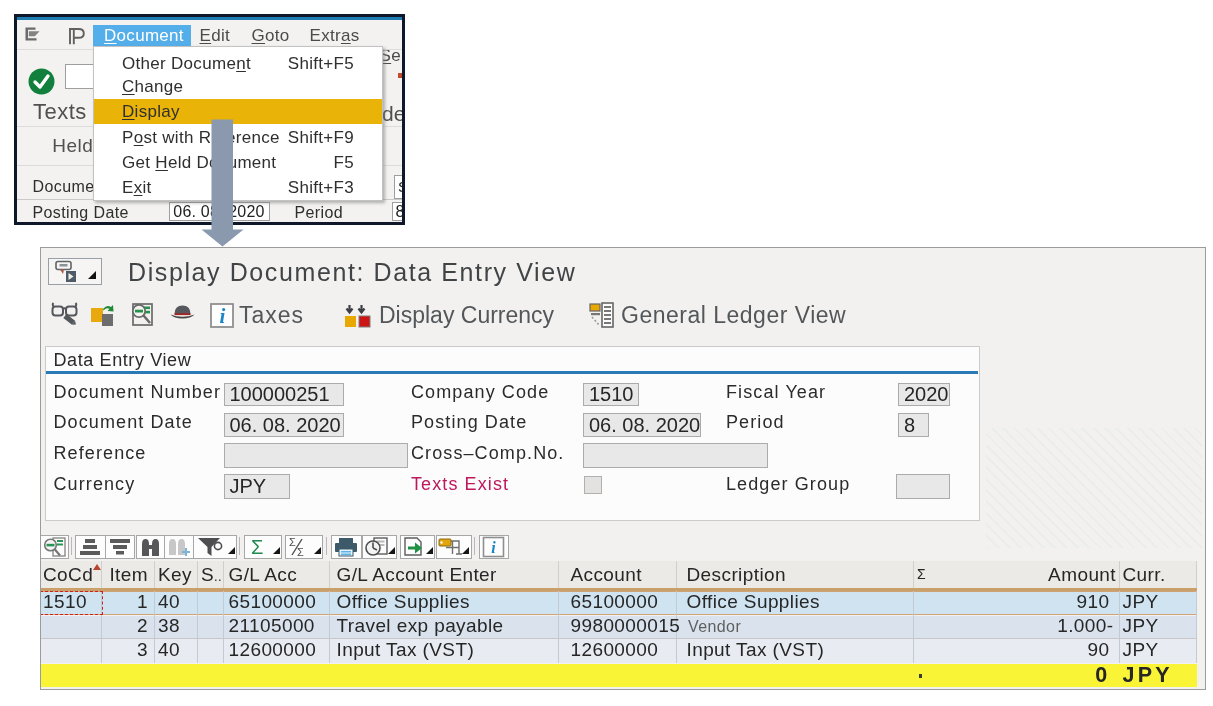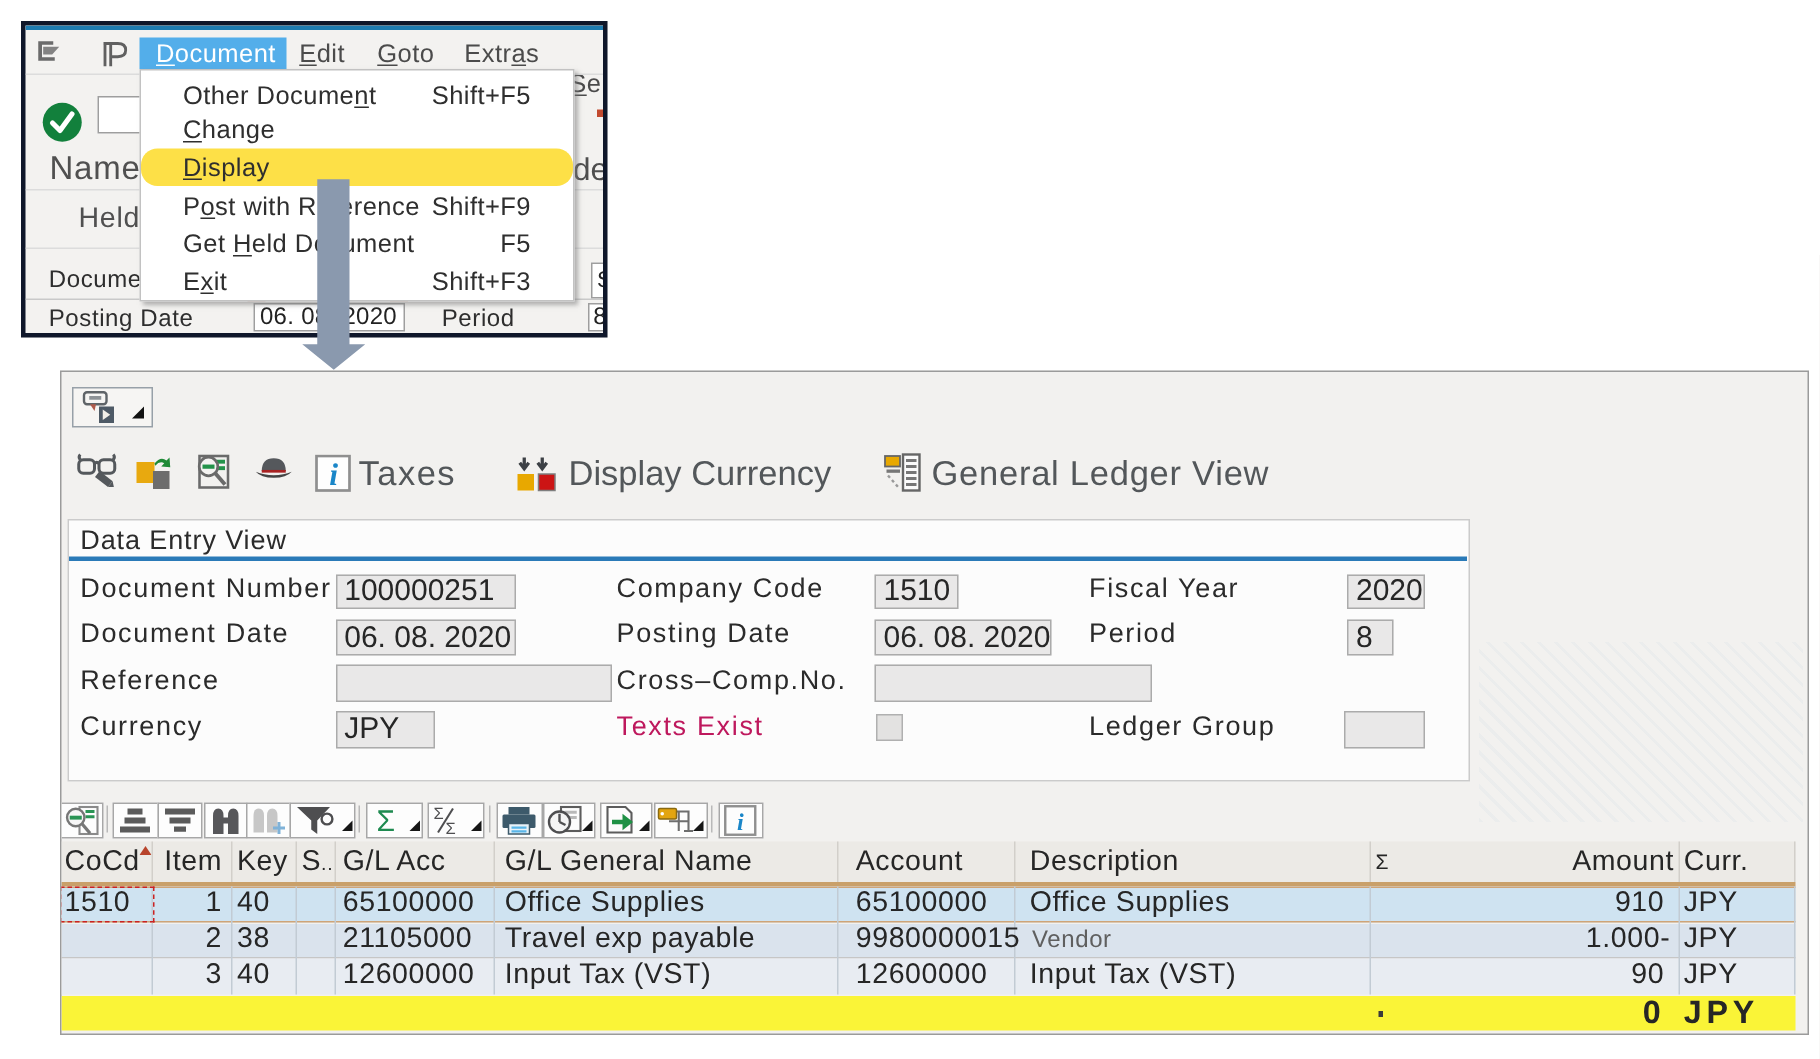--- a/index.html
+++ b/index.html
@@ -54,21 +54,21 @@
     <div class="abs mtxt" style="left:235px;top:9px;"><span class="u">G</span>oto</div>
     <div class="abs mtxt" style="left:293px;top:9px;">Extr<span class="u">a</span>s</div>
     <div class="abs mtxt" style="left:363px;top:9px;margin-top:20px;"><span class="u">S</span>e</div>
 
     <div class="abs hline" style="left:0;top:31.5px;width:100%;"></div>
     <svg class="abs" style="left:11px;top:51px" width="27" height="27" viewBox="0 0 27 27">
       <circle cx="13.5" cy="13.5" r="13" fill="#12803c"></circle>
       <path d="M7 14 L12 19 L20 8" fill="none" stroke="#fff" stroke-width="3.4" stroke-linecap="round" stroke-linejoin="round"></path>
     </svg>
     <div class="abs" style="left:48px;top:46.5px;width:40px;height:23px;background:#fff;border:1px solid #9e9e9e;"></div>
-    <div class="abs" style="left:16.5px;top:81.5px;font-size:22px;color:#505050;letter-spacing:0.5px;">Name</div>
+    <div class="abs" style="left:16.5px;top:81.5px;font-size:22px;color:#505050;letter-spacing:0.5px;">Texts</div>
     <div class="abs hline" style="left:0;top:109.2px;width:100%;"></div>
     <div class="abs" style="left:35.8px;top:118px;font-size:19px;color:#505050;letter-spacing:0.5px;">Held</div>
     <div class="abs hline" style="left:0;top:148px;width:100%;"></div>
     <div class="abs" style="left:16px;top:161px;font-size:16px;color:#2e2e2e;letter-spacing:0.4px;">Document</div>
     <div class="abs hline" style="left:0;top:181.8px;width:100%;background:#c9c9c9;"></div>
 
     <div class="abs" style="left:148.5px;top:181px;width:12px;height:3px;background:#b0512f;"></div>
     <div class="abs" style="left:243px;top:181px;width:12px;height:3px;background:#b0512f;"></div>
     <div class="abs" style="left:16px;top:186.8px;font-size:16px;color:#2e2e2e;letter-spacing:0.4px;">Posting Date</div>
     <div class="abs tbox" style="left:152.3px;top:184.5px;width:96px;height:17.5px;line-height:17.5px;padding-left:3.5px;">06. 08. 2020</div>
@@ -80,21 +80,21 @@
     <div class="abs tbox" style="left:377.5px;top:158px;width:30px;height:22px;line-height:22px;padding-left:3px;font-size:15px;">S</div>
 
     <div id="dd" class="abs">
       <div class="dditem" style="top:4.9px;">
         <span class="lab">Other Docume<span class="u">n</span>t</span>
         <span class="sc">Shift+F5</span>
       </div>
       <div class="dditem" style="top:27.9px;">
         <span class="lab"><span class="u">C</span>hange</span>
       </div>
-      <div class="dditem" style="top:52.4px;background:#fde047;border-radius:11px;">
+      <div class="dditem" style="top:52.4px;background:#eab308;">
         <span class="lab"><span class="u">D</span>isplay</span>
       </div>
       <div class="dditem" style="top:78.4px;">
         <span class="lab">P<span class="u">o</span>st with Reference</span>
         <span class="sc">Shift+F9</span>
       </div>
       <div class="dditem" style="top:103.4px;">
         <span class="lab">Get <span class="u">H</span>eld Document</span>
         <span class="sc">F5</span>
       </div>
@@ -105,20 +105,21 @@
     </div>
   </div>
 
   <svg class="abs" style="left:195px;top:115px;z-index:30;" width="56" height="135" viewBox="0 0 56 135">
     <path d="M16.5 4.5 L38 4.5 L38 114.5 L48.5 114.5 L27.5 131.5 L6.5 114.5 L16.5 114.5 Z" fill="#8a99ae"></path>
   </svg>
 
   <div id="w2" class="abs">
 
     <div class="abs" style="left:7px;top:9.5px;width:52px;height:25px;background:#f6f5f3;border:1.5px solid #97a0a8;"></div>
+    <div id="title" class="abs">Display Document: Data Entry View</div>
     <svg class="abs" style="left:12px;top:12px" width="44" height="22" viewBox="0 0 44 22">
       <rect x="3" y="1.5" width="15" height="8" rx="2" fill="none" stroke="#5f6468" stroke-width="1.6"></rect>
       <rect x="6.5" y="4" width="8" height="2.5" fill="#8d9296"></rect>
       <path d="M7 9.5 L10 14 L11 9.5" fill="#b05a4a"></path>
       <rect x="13" y="11" width="10" height="11" fill="#4e5a66"></rect>
       <path d="M15.5 13 L20.5 16.5 L15.5 20 Z" fill="#f2efe8"></path>
       <path d="M43 11 L43 19 L35 19 Z" fill="#111"></path>
     </svg>
 
     <svg class="abs" style="left:10px;top:52px" width="29" height="28" viewBox="0 0 29 28">
@@ -313,21 +314,21 @@
       </svg>
     </div>
 
     <div class="abs" style="left:0;top:313px;width:1155.5px;height:27px;background:#eceae6;"></div>
     <div class="abs" style="left:0;top:340px;width:1155.5px;height:2.5px;background:#c9a06a;"></div>
     <div class="cell" style="left:2px;top:315.5px;">CoCd</div>
     <div class="cell num" style="left:59.5px;top:315.5px;width:47.5px;">Item</div>
     <div class="cell" style="left:117px;top:315.5px;">Key</div>
     <div class="cell" style="left:160px;top:315.5px;">S<span style="font-size:13px;">..</span></div>
     <div class="cell" style="left:187.5px;top:315.5px;">G/L Acc</div>
-    <div class="cell" style="left:295.5px;top:315.5px;">G/L General Name</div>
+    <div class="cell" style="left:295.5px;top:315.5px;">G/L Account Enter</div>
     <div class="cell" style="left:529.5px;top:315.5px;">Account</div>
     <div class="cell" style="left:645.5px;top:315.5px;">Description</div>
     <div class="cell" style="left:876px;top:318px;font-size:14px;">Σ</div>
     <div class="cell num" style="left:930px;top:315.5px;width:145px;">Amount</div>
     <div class="cell" style="left:1081.5px;top:315.5px;">Curr.</div>
     <svg class="abs" style="left:52px;top:315.5px" width="8" height="6" viewBox="0 0 8 6">
       <path d="M4 0 L8 6 L0 6 Z" fill="#b8442c"></path>
     </svg>
 
     <div class="abs" style="left:0;top:343px;width:1155.5px;height:22px;background:#cfe3f1;border-top:1.5px solid #cfa477;border-bottom:1.5px solid #cfa477;"></div>

